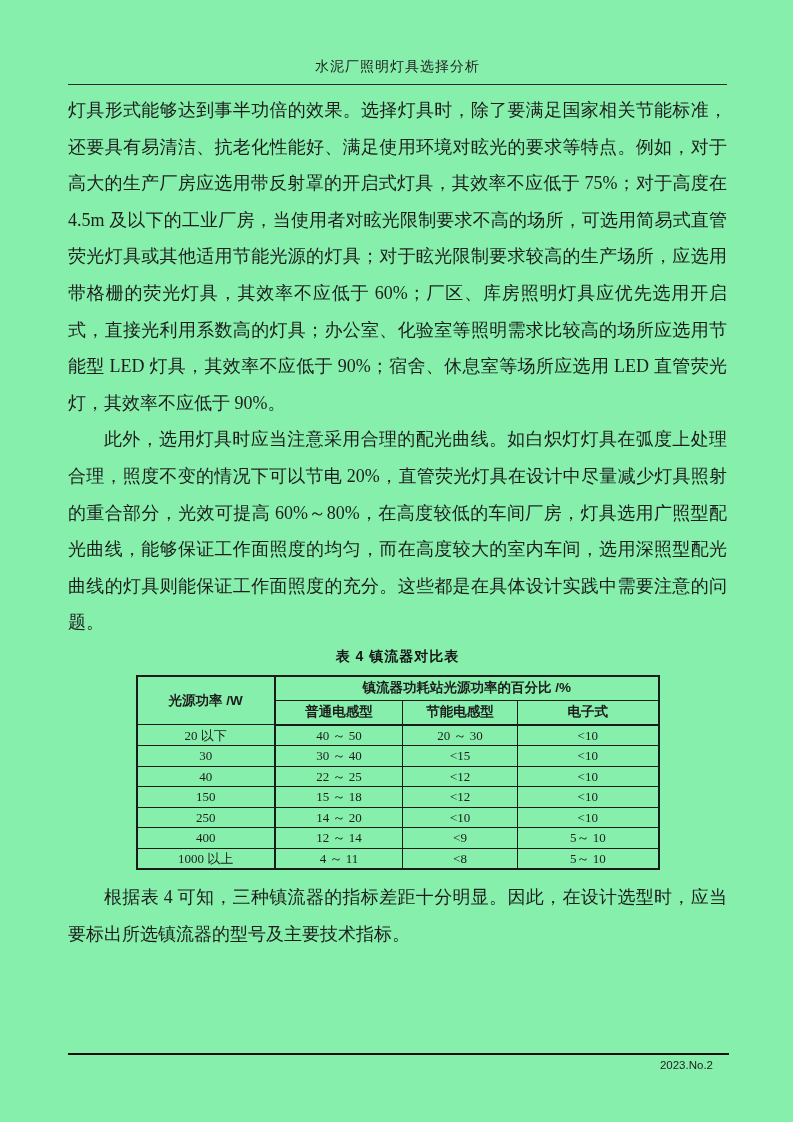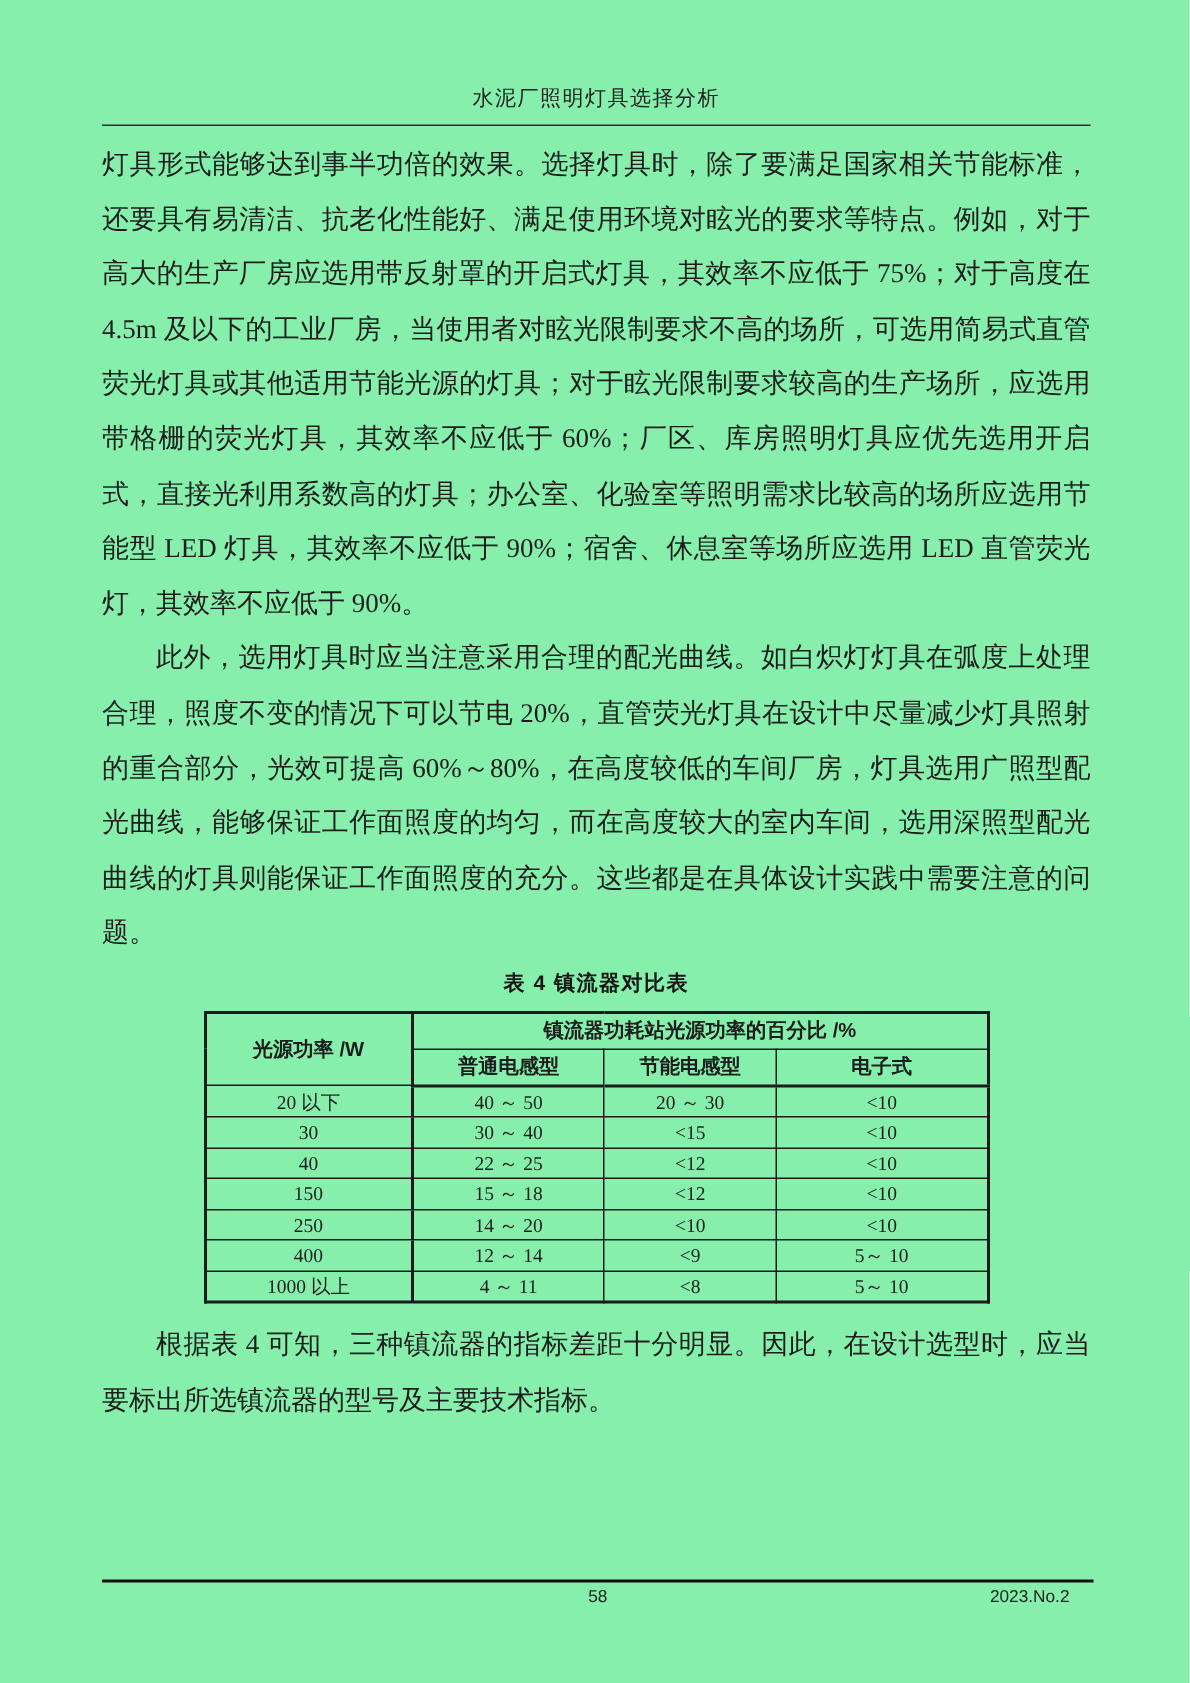--- a/index.html
+++ b/index.html
@@ -178,17 +178,16 @@
           <td>&lt;8</td>
           <td>5～ 10</td>
         </tr>
       </tbody>
     </table>
 
     <p class="para indent after-table">根据表 4 可知，三种镇流器的指标差距十分明显。因此，在设计选型时，应当要标出所选镇流器的型号及主要技术指标。</p>
   </div>
 
   <div class="footer">
-    <span class="page-num">58</span>
     <span class="issue">2023.No.2</span>
   </div>
 
 </div>
 
 </body></html>

